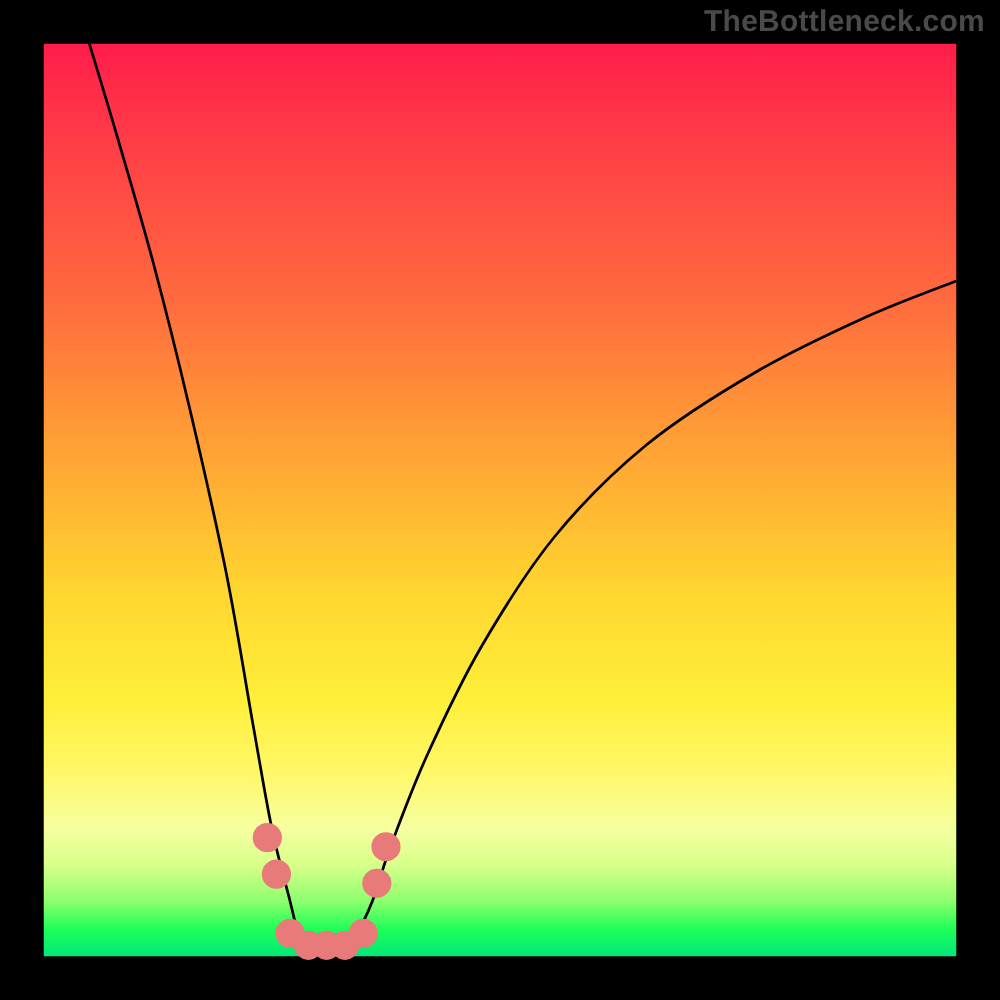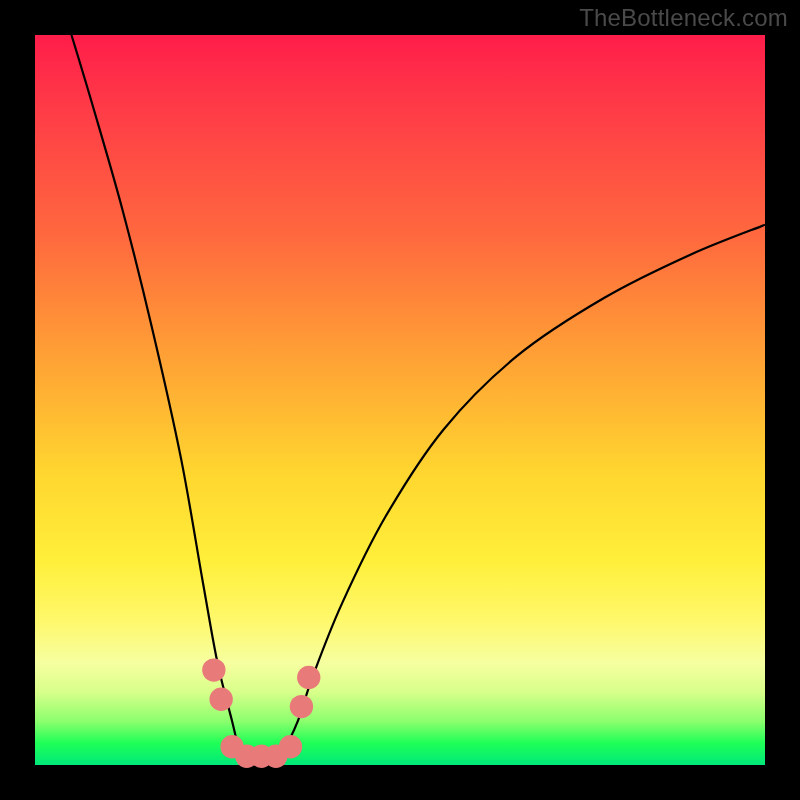--- a/index.html
+++ b/index.html
@@ -41,21 +41,21 @@
       #1fff57 97%,
       #00e87a 100%
     );
   }
   .watermark {
     position: absolute;
     top: 4px;
     right: 12px;
     color: #4a4a4a;
     font-size: 24px;
-    font-weight: 400;
+    font-weight: 700;
     letter-spacing: 0.2px;
     z-index: 10;
     user-select: none;
   }
   svg.curve {
     position: absolute;
     left: 0;
     top: 0;
     width: 730px;
     height: 730px;

